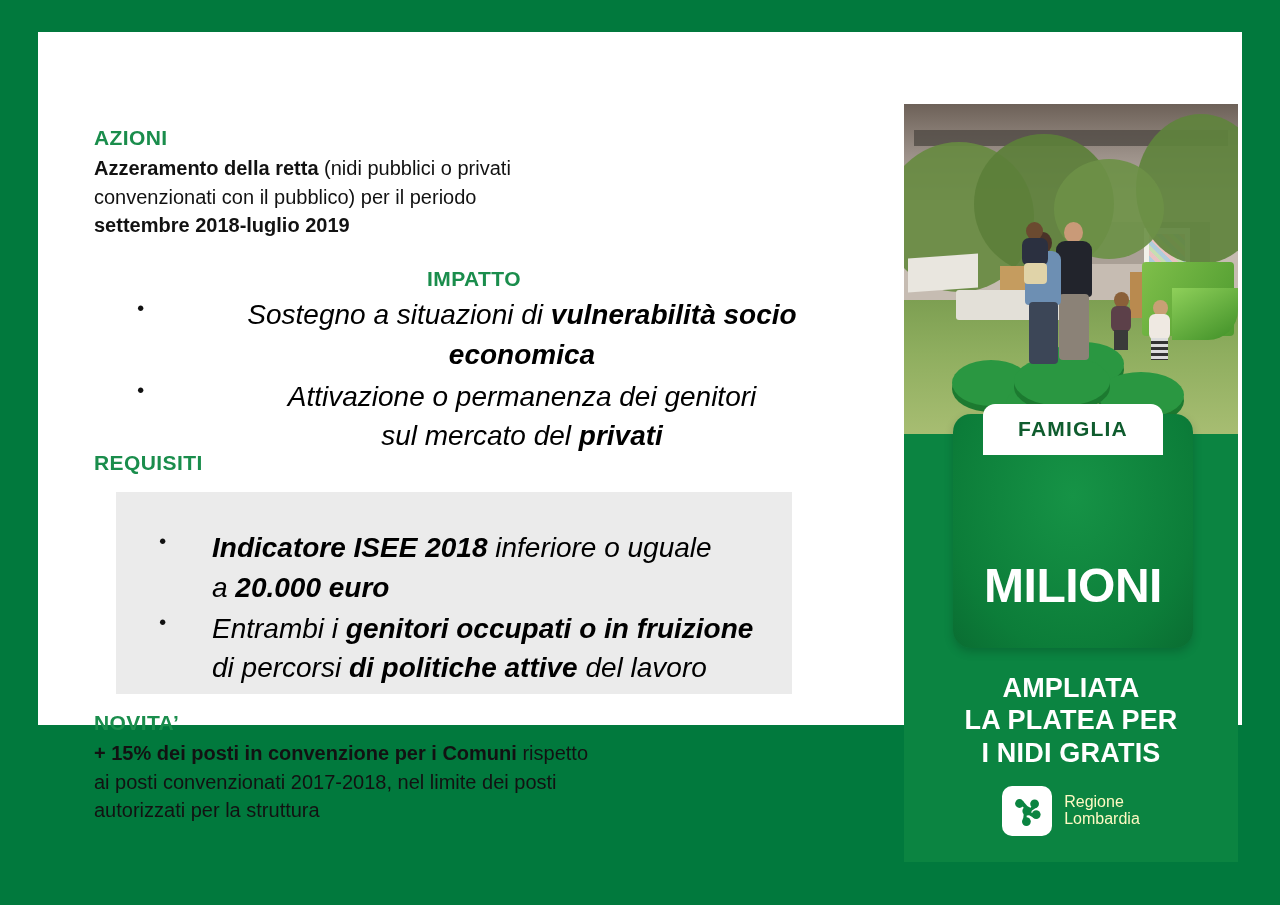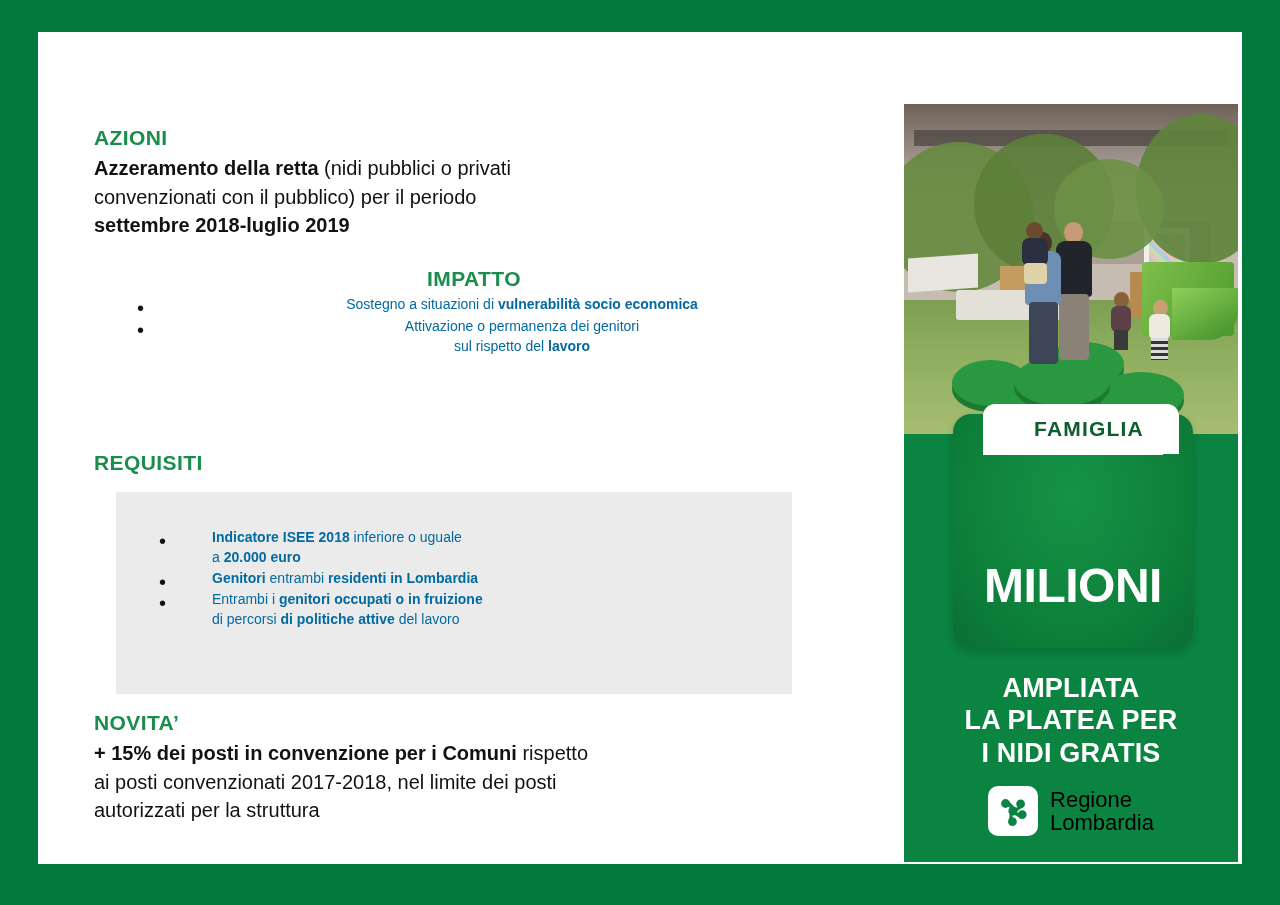--- a/index.html
+++ b/index.html
@@ -6,21 +6,21 @@
   body{
     width:1280px;height:905px;
     background:#00793c;
     font-family:"Liberation Sans", sans-serif;
     overflow:hidden;
   }
   .poster{position:relative;width:1280px;height:905px;background:#01793d;}
 
   
   .card{
-    position:absolute;left:38px;top:32px;width:1204px;height:832px;
+    position:absolute;left:38px;top:32px;width:1204px;height:693px;
     background:#ffffff;
   }
 
   
   .left{position:absolute;left:56px;top:58px;width:735px;}
 
   .sec-head{
     color:#1a8d4c;font-weight:bold;font-size:21px;letter-spacing:.4px;
     margin:0 0 4px 0;line-height:1.15;
   }
@@ -30,21 +30,21 @@
   .para b{font-weight:bold;}
 
   .blk-azioni{position:absolute;left:0;top:36px;width:720px;}
   .blk-impatto{position:absolute;left:0;top:177px;width:760px;text-align:center;}
   .blk-requisiti{position:absolute;left:0;top:361px;width:700px;}
   .blk-novita{position:absolute;left:0;top:621px;width:700px;}
 
   ul.bul{list-style:none;margin:4px 0 0 0;padding:0;}
   ul.bul li{
     position:relative;padding-left:96px;
-    color:#0369a1;font-size:14px;line-height:1.42;margin-bottom:2px;
+    color:#000000;font-size:28px;line-height:1.42;margin-bottom:2px;font-style:italic;
   }
   ul.bul li::before{
     content:"•";position:absolute;left:43px;top:-1px;
     font-size:20px;color:#111;
   }
   ul.bul li b{font-weight:bold;}
 
   .greybox{
     position:absolute;left:22px;top:402px;width:676px;height:202px;
     background:#ebebeb;
@@ -119,21 +119,20 @@
   .f-ch2 .leg{position:absolute;left:3px;top:38px;width:17px;height:22px;
     background:repeating-linear-gradient(#ddd 0 3px,#333 3px 6px);}
 
   
   .tab{
     position:absolute;left:79px;top:300px;width:180px;height:50px;
     background:#ffffff;border-radius:12px 12px 0 0;
     display:flex;align-items:center;justify-content:center;
     color:#0f5c2e;font-weight:bold;font-size:21px;letter-spacing:1.2px;
     z-index:4;
-    padding-left:16px;
   }
   .tab-rule{position:absolute;left:79px;top:348px;width:180px;height:3px;background:#ffffff;z-index:5;}
 
   
   .statcard{
     position:absolute;left:49px;top:310px;width:240px;height:234px;
     background:radial-gradient(ellipse at 50% 35%, #169346 0%, #0c7d39 72%, #0a6d32 100%);
     border-radius:18px;z-index:3;
     box-shadow:0 4px 10px rgba(0,0,0,.18);
   }
@@ -153,21 +152,21 @@
 
   .logo{
     position:absolute;left:0;right:0;top:682px;
     display:flex;align-items:center;justify-content:center;gap:12px;
   }
   .logo-mark{
     width:50px;height:50px;background:#ffffff;border-radius:10px;
     display:flex;align-items:center;justify-content:center;flex:0 0 auto;
   }
   .logo-txt{
-    color:#000000;font-size:22px;line-height:1.05;font-weight:normal;text-align:left;
+    color:#fef9c3;font-size:16px;line-height:1.05;font-weight:normal;text-align:left;
   }
 </style>
 </head>
 <body>
 
 <div class="poster">
   <div class="card">
 
     <div class="left">
 
@@ -181,37 +180,34 @@
       </div>
 
       <div class="blk-impatto">
         <div class="sec-head">IMPATTO</div>
         <ul class="bul">
           <li>
             <span>Sostegno a situazioni di </span><b>vulnerabilità socio economica</b>
           </li>
           <li>
             <span>Attivazione o permanenza dei genitori</span><br>
-            <span>sul rispetto del </span><b>lavoro</b>
+            <span>sul mercato del </span><b>privati</b>
           </li>
         </ul>
       </div>
 
       <div class="blk-requisiti">
         <div class="sec-head">REQUISITI</div>
       </div>
 
       <div class="greybox">
         <ul class="bul" style="margin-top:36px">
           <li>
             <b>Indicatore ISEE 2018</b><span> inferiore o uguale</span><br>
             <span>a </span><b>20.000 euro</b>
-          </li>
-          <li>
-            <b>Genitori</b><span> entrambi </span><b>residenti in Lombardia</b>
           </li>
           <li>
             <span>Entrambi i </span><b>genitori occupati o in fruizione</b><br>
             <span>di percorsi </span><b>di politiche attive</b><span> del lavoro</span>
           </li>
         </ul>
       </div>
 
       <div class="blk-novita">
         <div class="sec-head">NOVITA’</div>

